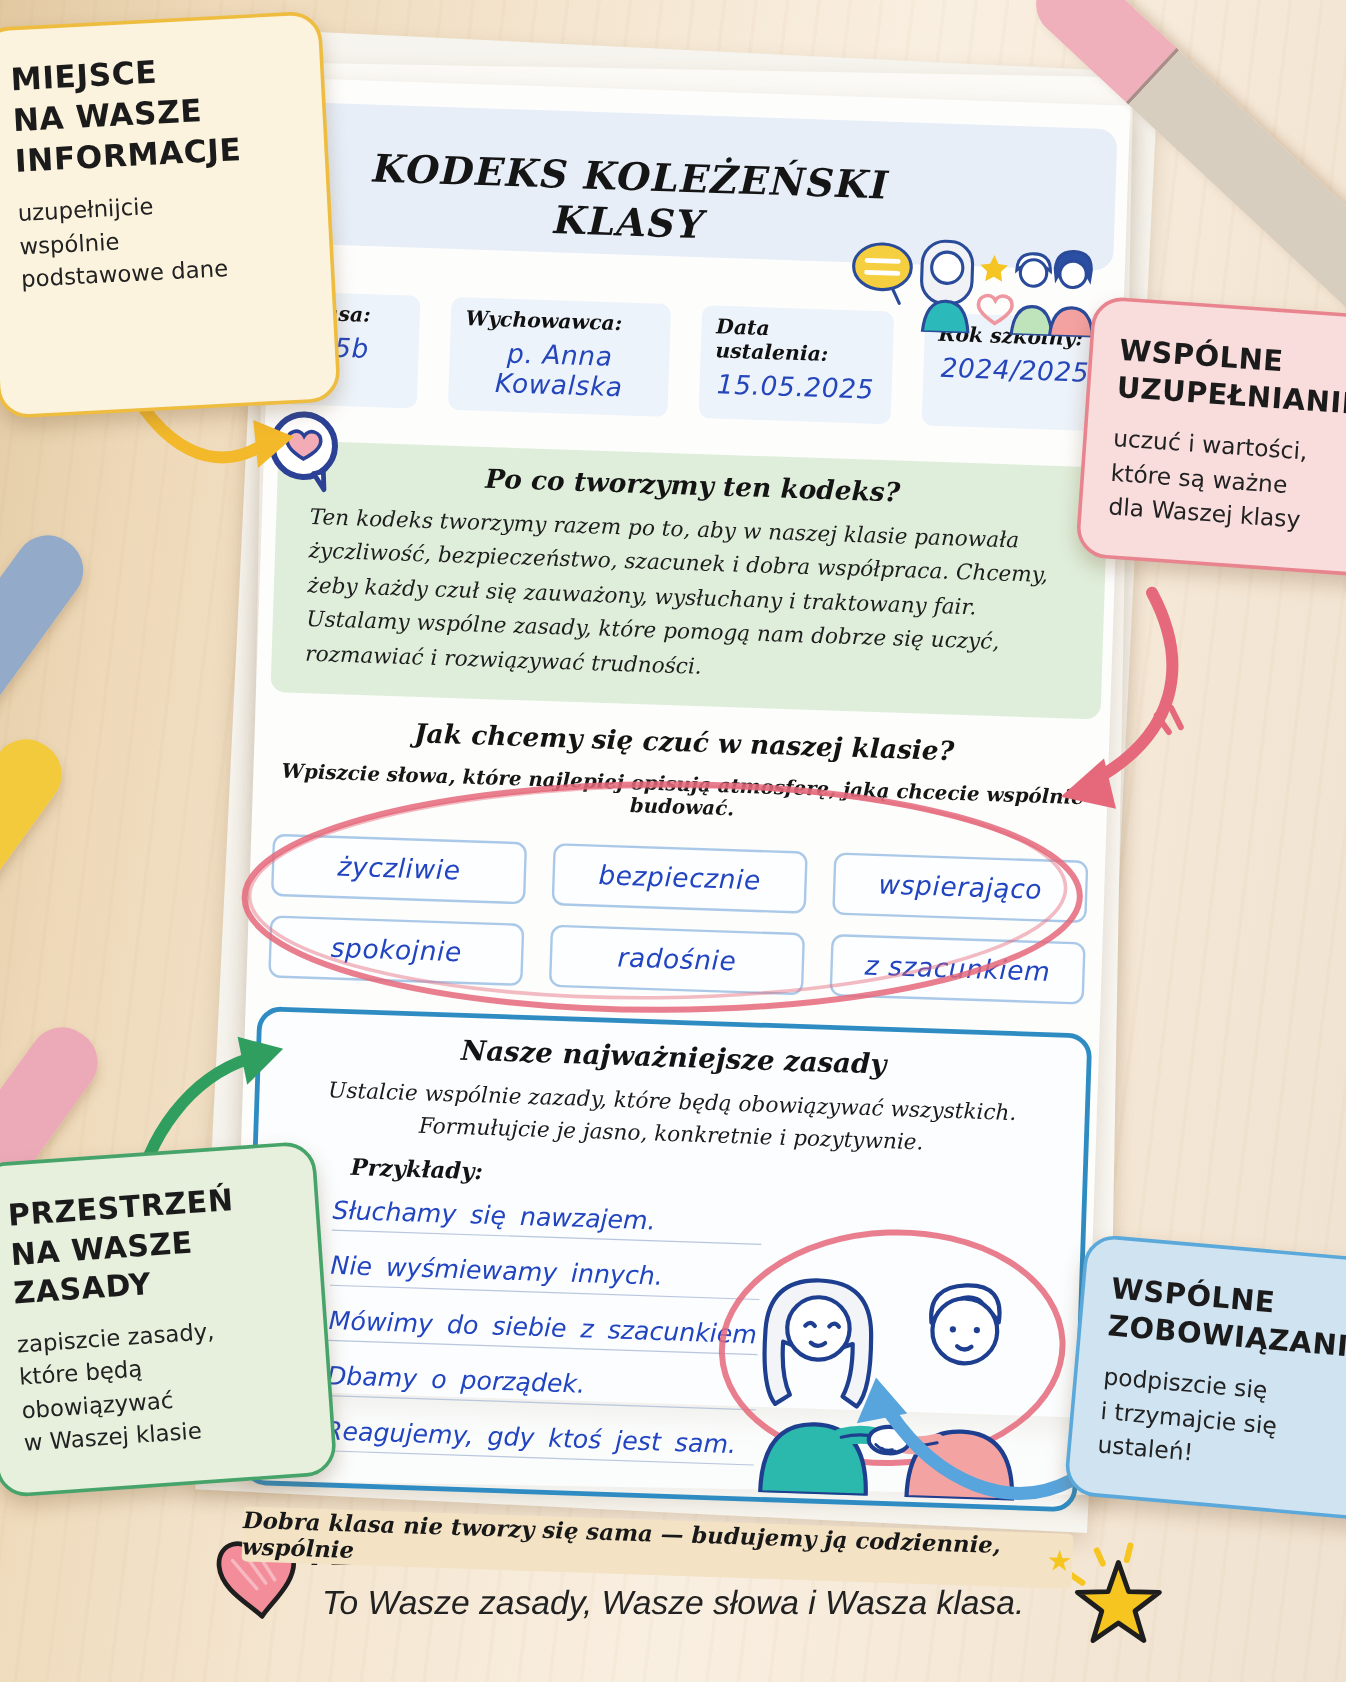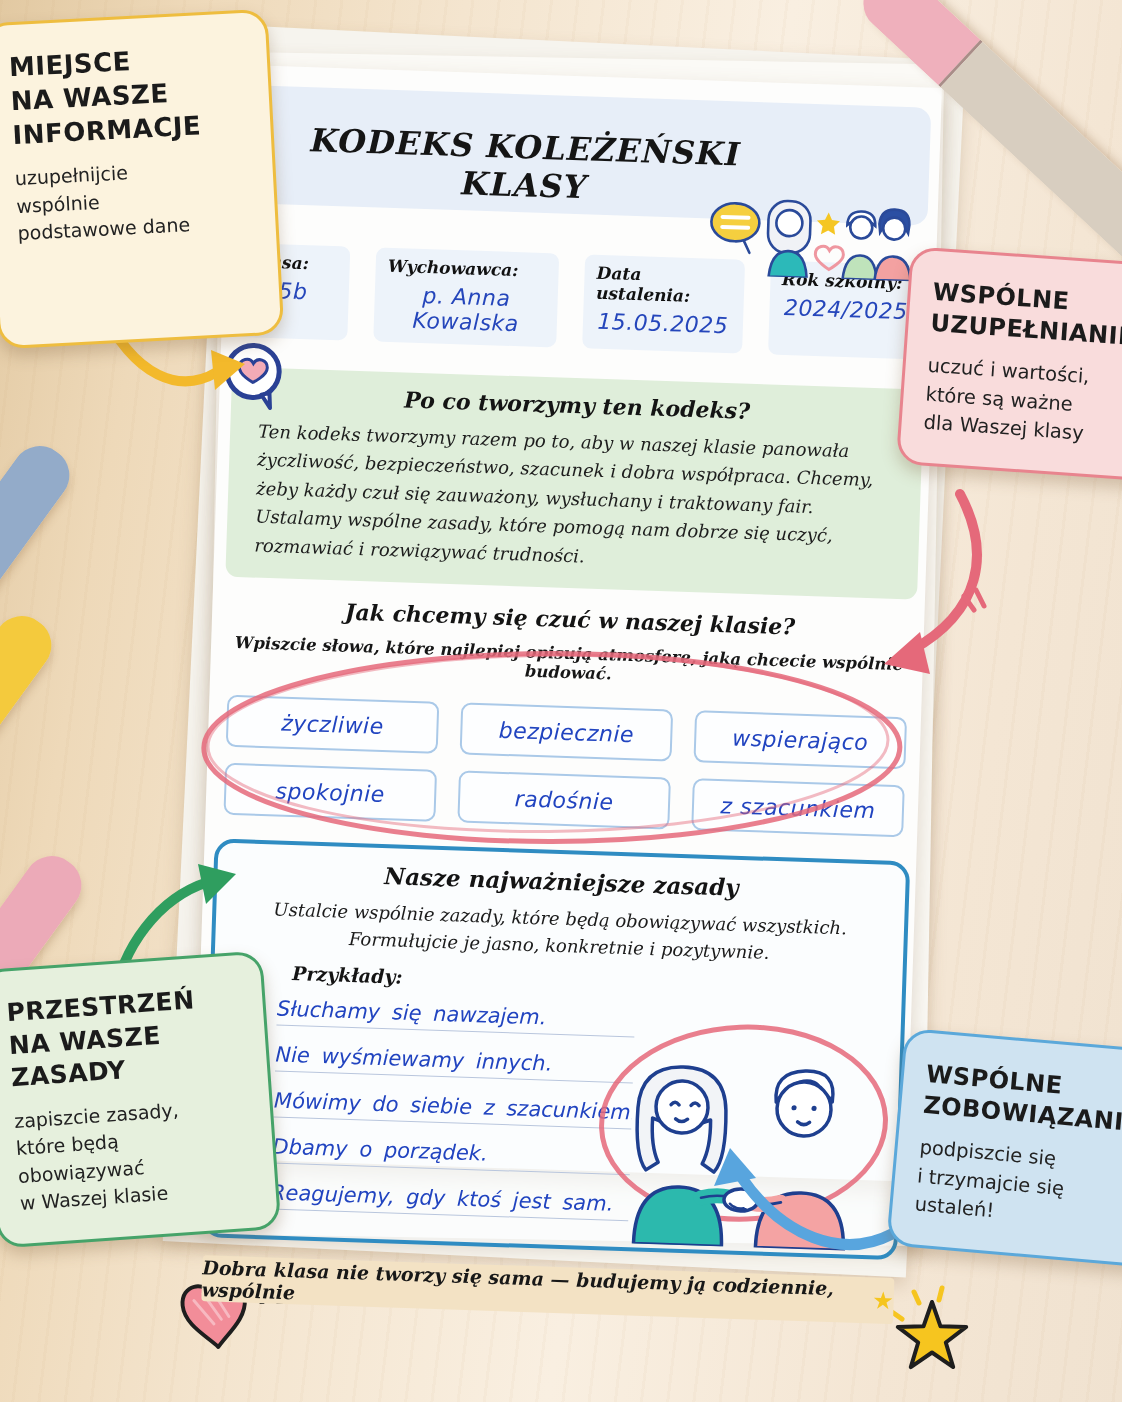--- a/index.html
+++ b/index.html
@@ -312,19 +312,20 @@
 i trzymajcie się
 ustaleń!</div>
   </div>
 
   <svg class="heart-doodle" viewBox="0 0 80 86">
     <path d="M40,24 C34,6 8,8 8,30 c0,20 22,34 32,46 c10,-12 32,-26 32,-46 c0,-22 -26,-24 -32,-6 z" fill="#f28d99" stroke="#1e1e1e" stroke-width="4" stroke-linejoin="round" transform="rotate(-6 40 43)"></path>
     <path d="M20,26 l18,26 M30,20 l16,28 M42,22 l12,24" stroke="#f7b9c1" stroke-width="3" stroke-linecap="round" transform="rotate(-6 40 43)"></path>
   </svg>
   <div class="footer">
     <div class="f-title">TEN KODEKS TWORZYCIE RAZEM!</div>
+    <div class="f-sub">To Wasze zasady, Wasze słowa i Wasza klasa.</div>
   </div>
   <svg class="star-doodle" viewBox="0 0 96 96">
     <polygon points="48,18 56.5,42.3 82.2,42.9 61.8,58.5 69.2,83.1 48,68.5 26.8,83.1 34.2,58.5 13.8,42.9 39.5,42.3" fill="#f6c51f" stroke="#1e1e1e" stroke-width="4" stroke-linejoin="round"></polygon>
     <path d="M8,28 L18,35 M30,8 L35,19 M58,4 L55,16" stroke="#f6c51f" stroke-width="5" stroke-linecap="round"></path>
   </svg>
 
 </div>
 
 </body></html>

